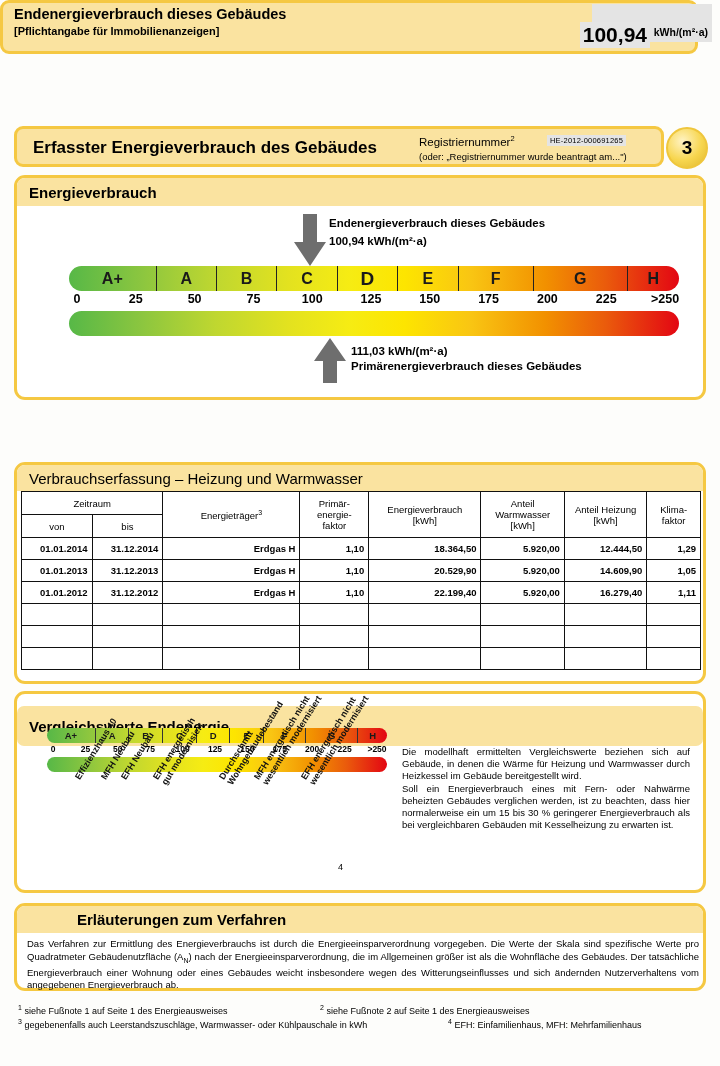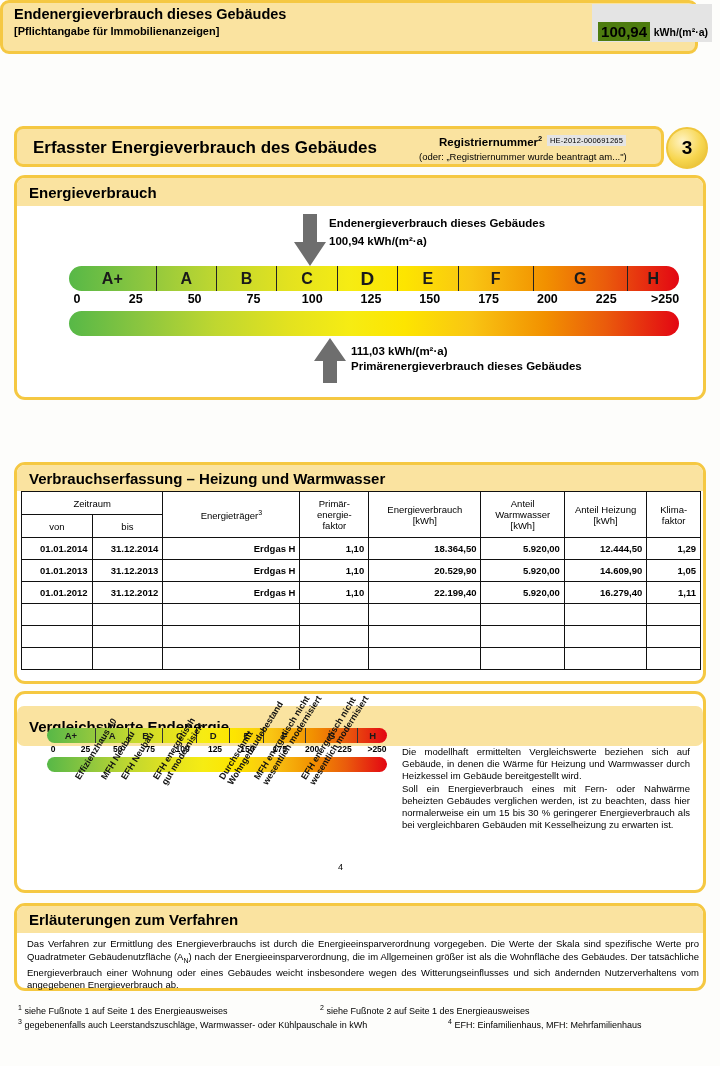--- a/index.html
+++ b/index.html
@@ -54,22 +54,22 @@
     padding:1px 4px;
   }
 
   
   #secErf{left:14px;top:126px;width:650px;height:41px;border-radius:9px;background:#FAE3A0;border:3px solid #F5C842;}
   #erfTitle{
     position:absolute;left:16px;top:9px;
     font-size:17px;font-weight:bold;
   }
   #regLabel{
-    position:absolute;left:422px;top:5px;
-    font-size:11.5px;font-weight:bold;
+    position:absolute;left:402px;top:5px;
+    font-size:11.5px;font-weight:normal;
   }
   #regSup{font-size:7.5px;vertical-align:super;}
   #regNum{
     position:absolute;left:530px;top:6px;
     font-size:7.5px;
     background:#E4E4E4;
     padding:1px 3px;
     letter-spacing:0.2px;
   }
   #regAlt{
@@ -137,28 +137,28 @@
     position:absolute;font-size:11.5px;font-weight:bold;line-height:14px;
   }
   .annBotText{
     position:absolute;font-size:11.5px;font-weight:bold;line-height:14px;
   }
 
   
   #boxSum{left:14px;top:407px;width:692px;height:48px;background:#FAE3A0;border-radius:9px;border:3px solid #F5C842;}
   #sumT1{position:absolute;left:14px;top:6px;font-size:14.5px;font-weight:bold;}
   #sumT2{position:absolute;left:14px;top:25px;font-size:11px;font-weight:bold;}
-  #sumVal{position:absolute;right:70px;top:22px;font-size:15px;font-weight:bold;background:#4d7c0f;padding:1px 3px;}
+  #sumVal{position:absolute;right:70px;top:22px;font-size:21px;font-weight:bold;background:#e5e5e5;padding:1px 3px;}
   #sumUnit{position:absolute;right:12px;top:26px;font-size:10.5px;font-weight:bold;}
   #sumGrey{position:absolute;right:8px;top:4px;width:120px;height:38px;background:#E4E4E4;}
 
   
   #boxTab{left:14px;top:462px;width:692px;height:222px;}
   #boxTabHead{position:absolute;left:0;top:0;width:100%;height:26px;}
-  #boxTabHead span{font-size:15px;font-weight:bold;}
+  #boxTabHead span{font-size:15px;font-weight:normal;}
 
   table.vt{
     position:absolute;left:4px;top:26px;
     width:680px;
     border-collapse:collapse;
     font-size:9.5px;
   }
   table.vt th,table.vt td{
     border:1px solid #111;
     padding:0;
@@ -230,21 +230,21 @@
   #vglText{
     position:absolute;left:402px;top:746px;width:288px;
     font-size:9.5px;line-height:12.2px;
     text-align:justify;
   }
   #vglText p{margin:0;}
 
   
   #boxErl{left:14px;top:903px;width:692px;height:88px;}
   #boxErlHead{position:absolute;left:0;top:0;width:100%;height:27px;}
-  #boxErlHead span{font-size:15px;font-weight:bold;}
+  #boxErlHead span{font-size:15px;font-weight:bold;margin-left:48px;}
   #erlText{
     position:absolute;left:10px;top:32px;width:672px;
     font-size:9.5px;line-height:12.5px;text-align:justify;
   }
   sub{font-size:7px;}
 
   
   .fn{position:absolute;font-size:9px;}
   .fnsup{font-size:7px;vertical-align:super;}
 </style>

